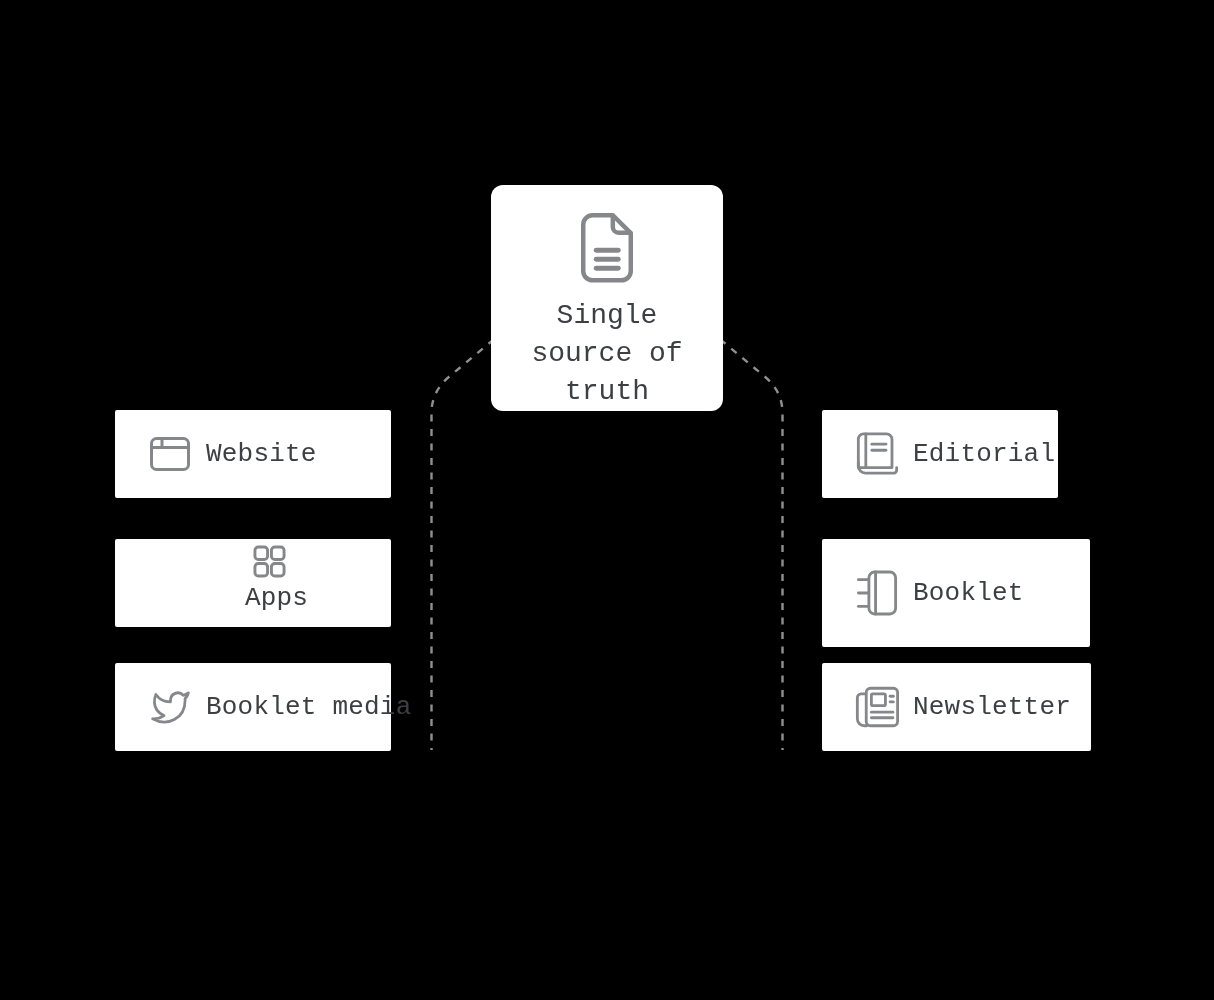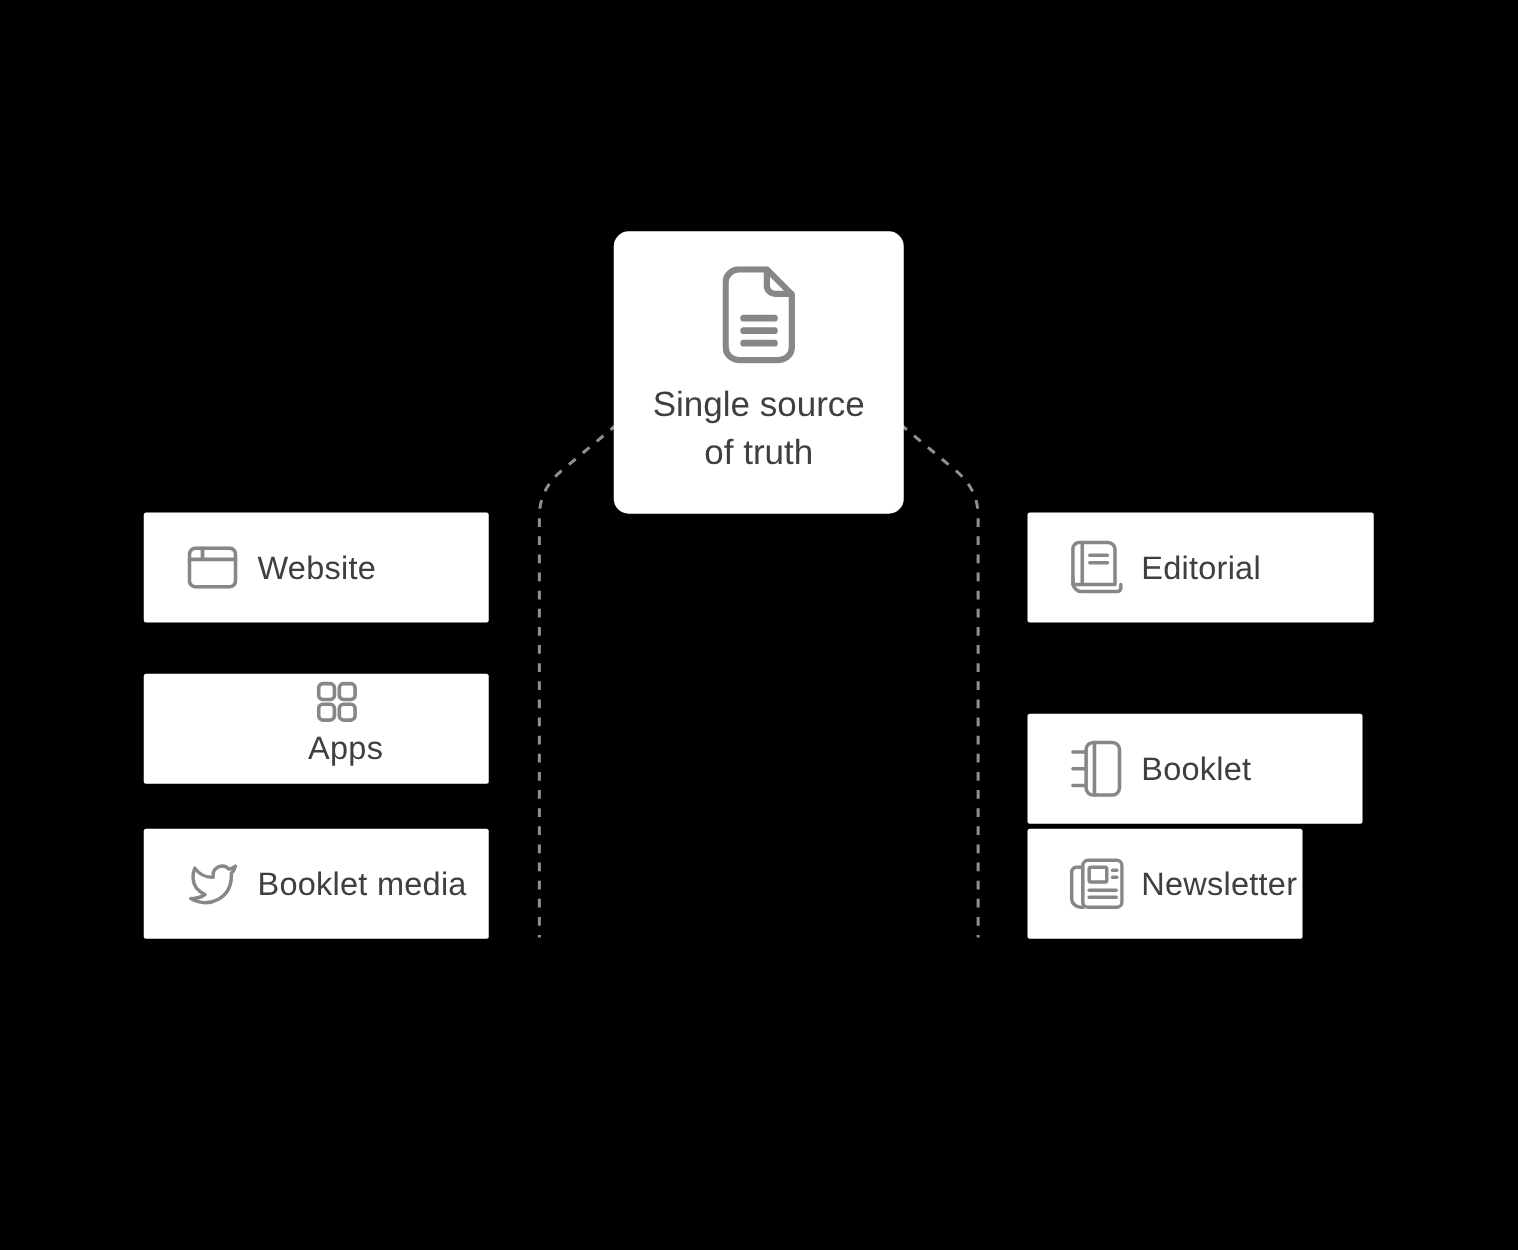--- a/index.html
+++ b/index.html
@@ -7,20 +7,21 @@
     padding: 0;
     background: var(--bg, #000000);
     font-family: "Liberation Sans", "DejaVu Sans", sans-serif;
   }
   .canvas {
     position: relative;
     width: 1214px;
     height: 1000px;
     background: var(--bg, #000000);
     overflow: hidden;
+    font-family: Liberation Mono, monospace;
   }
   .connector-layer {
     position: absolute;
     left: 0; top: 0;
     width: 1214px; height: 1000px;
     z-index: 0;
   }
   .connector {
     fill: none;
     stroke: var(--connector, #8e9092);
@@ -76,23 +77,23 @@
   .icon-stroke {
     fill: none;
     stroke: var(--icon, #85878a);
     stroke-linecap: round;
     stroke-linejoin: round;
   }
   
   .card.l0 { left: 115px; top: 410px; width: 276px; height: 88px; }
   .card.l1 { left: 115px; top: 539px; width: 276px; height: 88px; flex-direction: column; }
   .card.l2 { left: 115px; top: 663px; width: 276px; height: 88px; }
-  .card.r0 { left: 822px; top: 410px; width: 277px; height: 88px; }
-  .card.r1 { left: 822px; top: 539px; width: 268px; height: 88px; margin-top: 32px; }
-  .card.r2 { left: 822px; top: 663px; width: 220px; height: 88px; }
+  .card.r0 { left: 822px; top: 410px; width: 236px; height: 88px; }
+  .card.r1 { left: 822px; top: 539px; width: 268px; height: 108px; }
+  .card.r2 { left: 822px; top: 663px; width: 269px; height: 88px; }
 </style>
 </head>
 <body>
 
 <div class="canvas">
 
   <svg class="connector-layer" viewBox="0 0 1214 1000">
     <path class="connector" d="M 505 330 L 450 376 Q 431.5 391 431.5 413 L 431.5 750"></path>
     <path class="connector" d="M 709 330 L 764 376 Q 782.5 391 782.5 413 L 782.5 750"></path>
   </svg>

